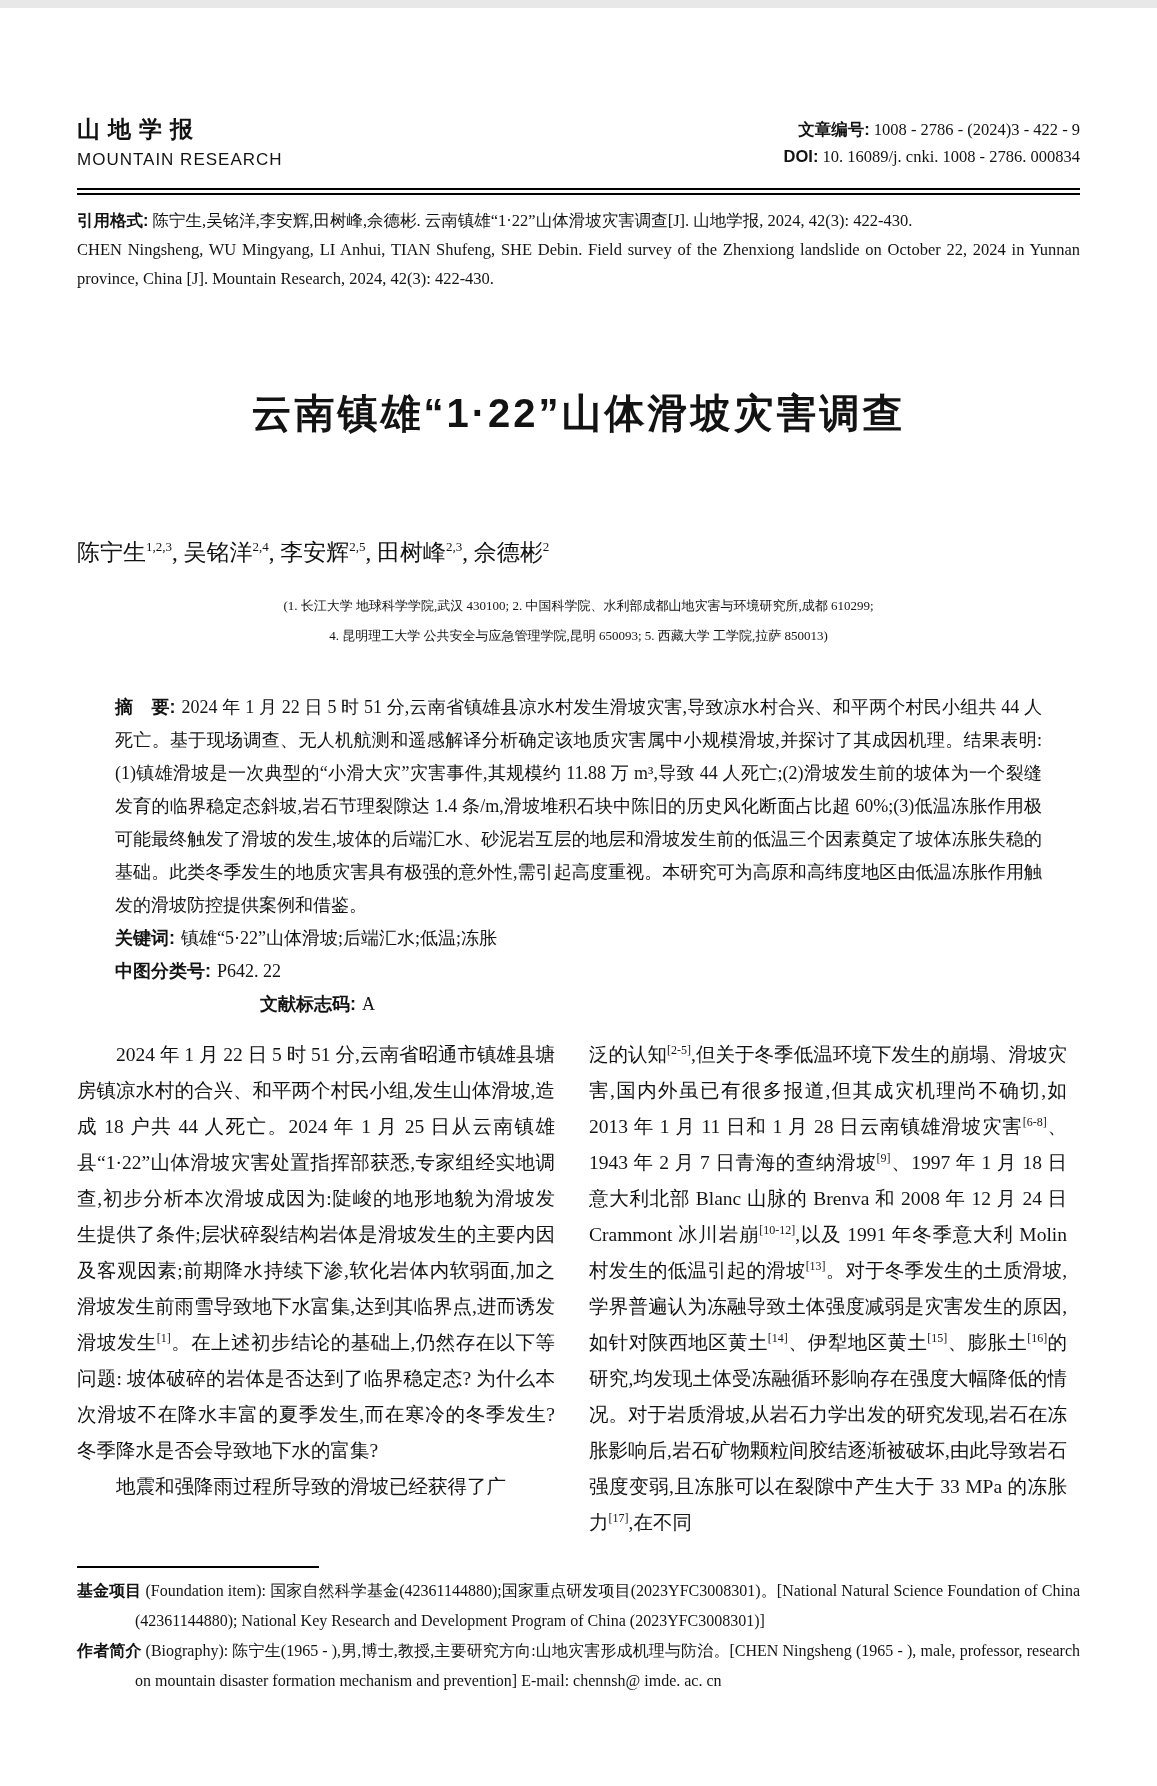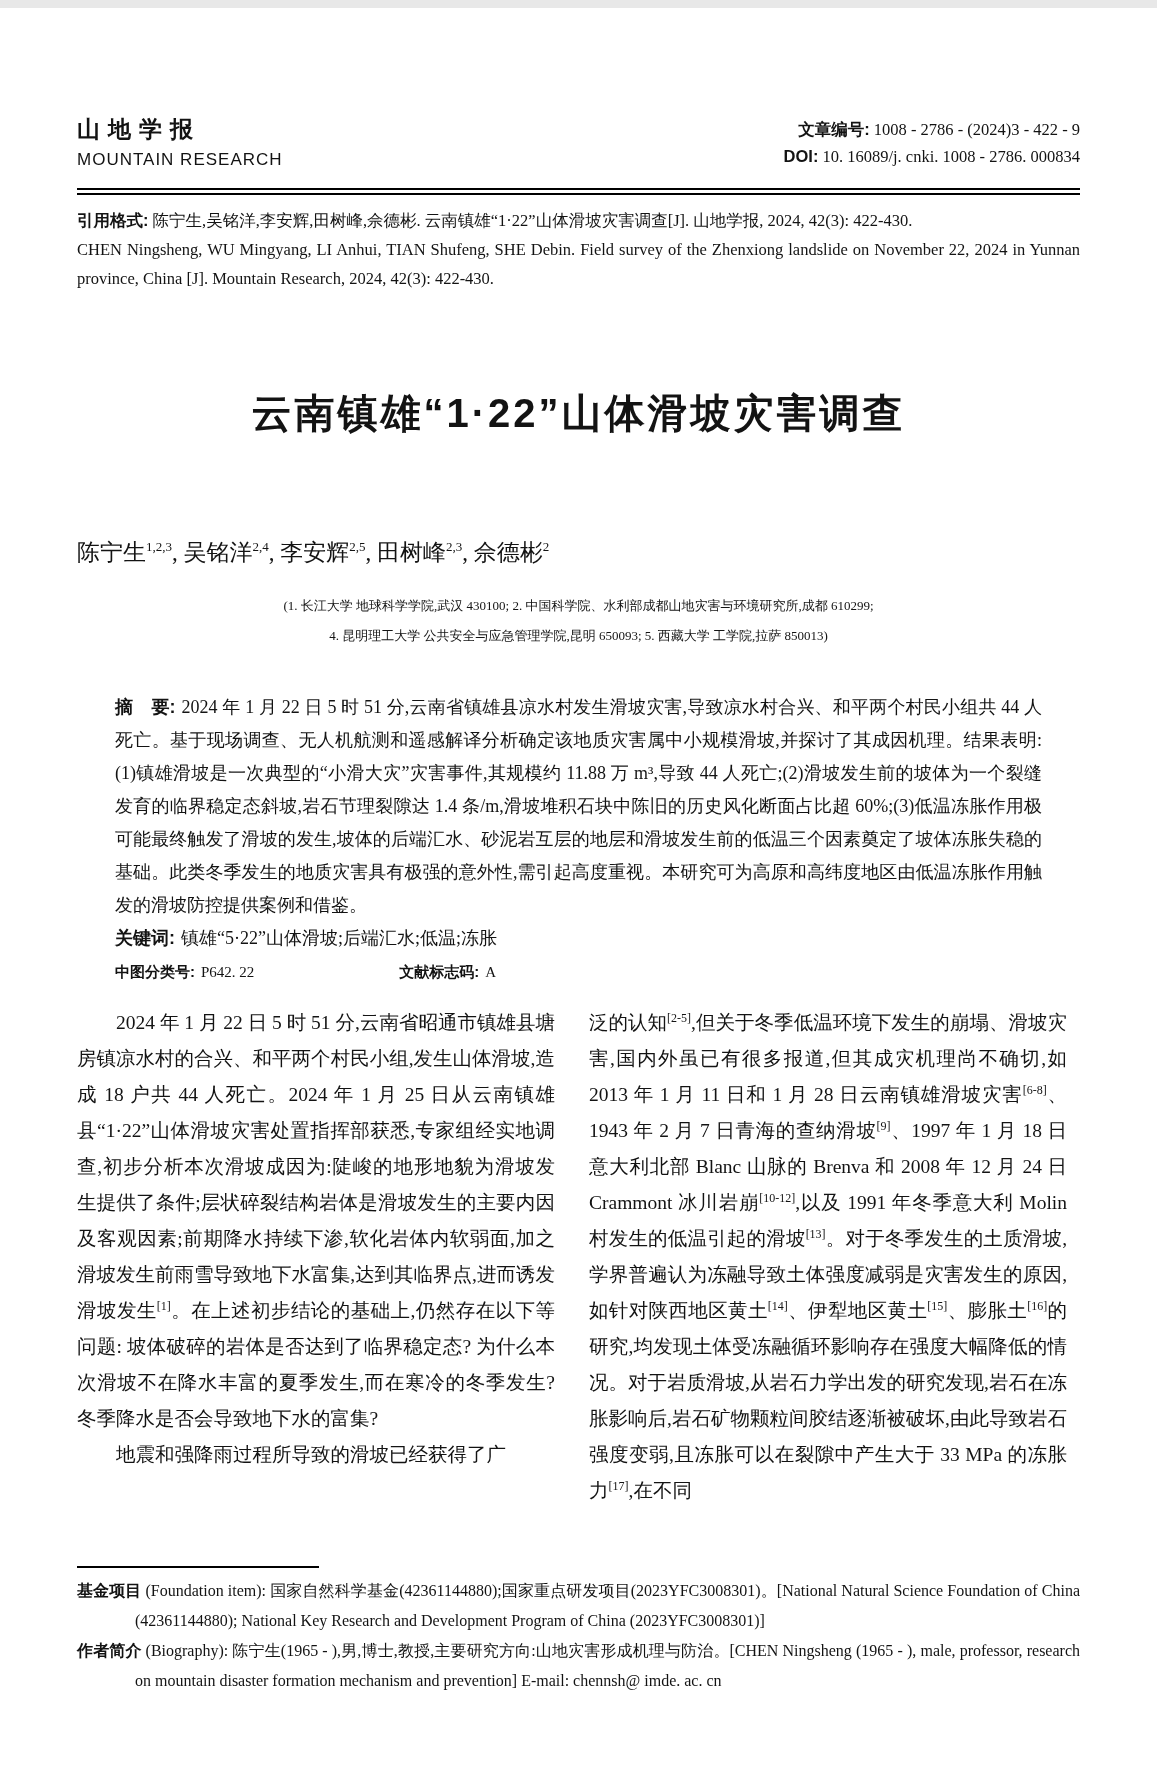--- a/index.html
+++ b/index.html
@@ -22,21 +22,21 @@
   .title{margin:93px 0 0 0;text-align:center;font-family:"Liberation Sans","DejaVu Sans",sans-serif;
          font-weight:bold;font-size:40px;letter-spacing:3px;}
   .authors{margin-top:84px;text-align:left;font-size:23px;line-height:44px;}
   .authors sup{font-size:13px;}
   .affils{margin-top:16px;text-align:center;font-size:13px;line-height:30px;}
 
   
   .abstract{margin:40px 38px 0 38px;font-size:18px;line-height:33px;text-align:justify;}
   .abs-label{font-family:"Liberation Sans","DejaVu Sans",sans-serif;font-weight:bold;margin-right:6px;}
   .kw{margin:0 38px;font-size:18px;line-height:33px;}
-  .clc{margin:0 38px;font-size:15px;line-height:33px;display:flex;}
+  .clc{margin:0 38px;font-size:18px;line-height:33px;display:flex;flex-direction:column;}
   .doc{margin-left:145px;}
 
   
   .columns{display:flex;gap:34px;margin-top:16px;}
   .col{width:478px;font-size:19.5px;line-height:36px;text-align:justify;}
   .para.indent{text-indent:2em;}
   .col sup{font-size:12px;line-height:0;}
 
   
   .footer{position:absolute;left:77px;right:77px;top:1558px;background:#fff;}
@@ -58,21 +58,21 @@
       <div class="h-right">
         <div><span class="fb">文章编号:</span><span>1008 - 2786 - (2024)3 - 422 - 9</span></div>
         <div><span class="fb">DOI:</span><span>10. 16089/j. cnki. 1008 - 2786. 000834</span></div>
       </div>
     </div>
 
     <div class="rule2"></div>
 
     <div class="citation">
       <div><span class="fb">引用格式:</span><span>陈宁生,吴铭洋,李安辉,田树峰,佘德彬. 云南镇雄“1·22”山体滑坡灾害调查[J]. 山地学报, 2024, 42(3): 422-430.</span></div>
-      <div>CHEN Ningsheng, WU Mingyang, LI Anhui, TIAN Shufeng, SHE Debin. Field survey of the Zhenxiong landslide on November 22, 2024 in Yunnan province, China [J]. Mountain Research, 2024, 42(3): 422-430.</div>
+      <div>CHEN Ningsheng, WU Mingyang, LI Anhui, TIAN Shufeng, SHE Debin. Field survey of the Zhenxiong landslide on October 22, 2024 in Yunnan province, China [J]. Mountain Research, 2024, 42(3): 422-430.</div>
     </div>
 
     <h1 class="title">云南镇雄“1·22”山体滑坡灾害调查</h1>
 
     <div class="authors"><span>陈宁生<sup>1,2,3</sup></span>, <span>吴铭洋<sup>2,4</sup></span>, <span>李安辉<sup>2,5</sup></span>, <span>田树峰<sup>2,3</sup></span>, <span>佘德彬<sup>2</sup></span></div>
 
     <div class="affils">
         <div>(1. 长江大学 地球科学学院,武汉 430100; 2. 中国科学院、水利部成都山地灾害与环境研究所,成都 610299;</div>
         <div>4. 昆明理工大学 公共安全与应急管理学院,昆明 650093; 5. 西藏大学 工学院,拉萨 850013)</div>
       </div>

